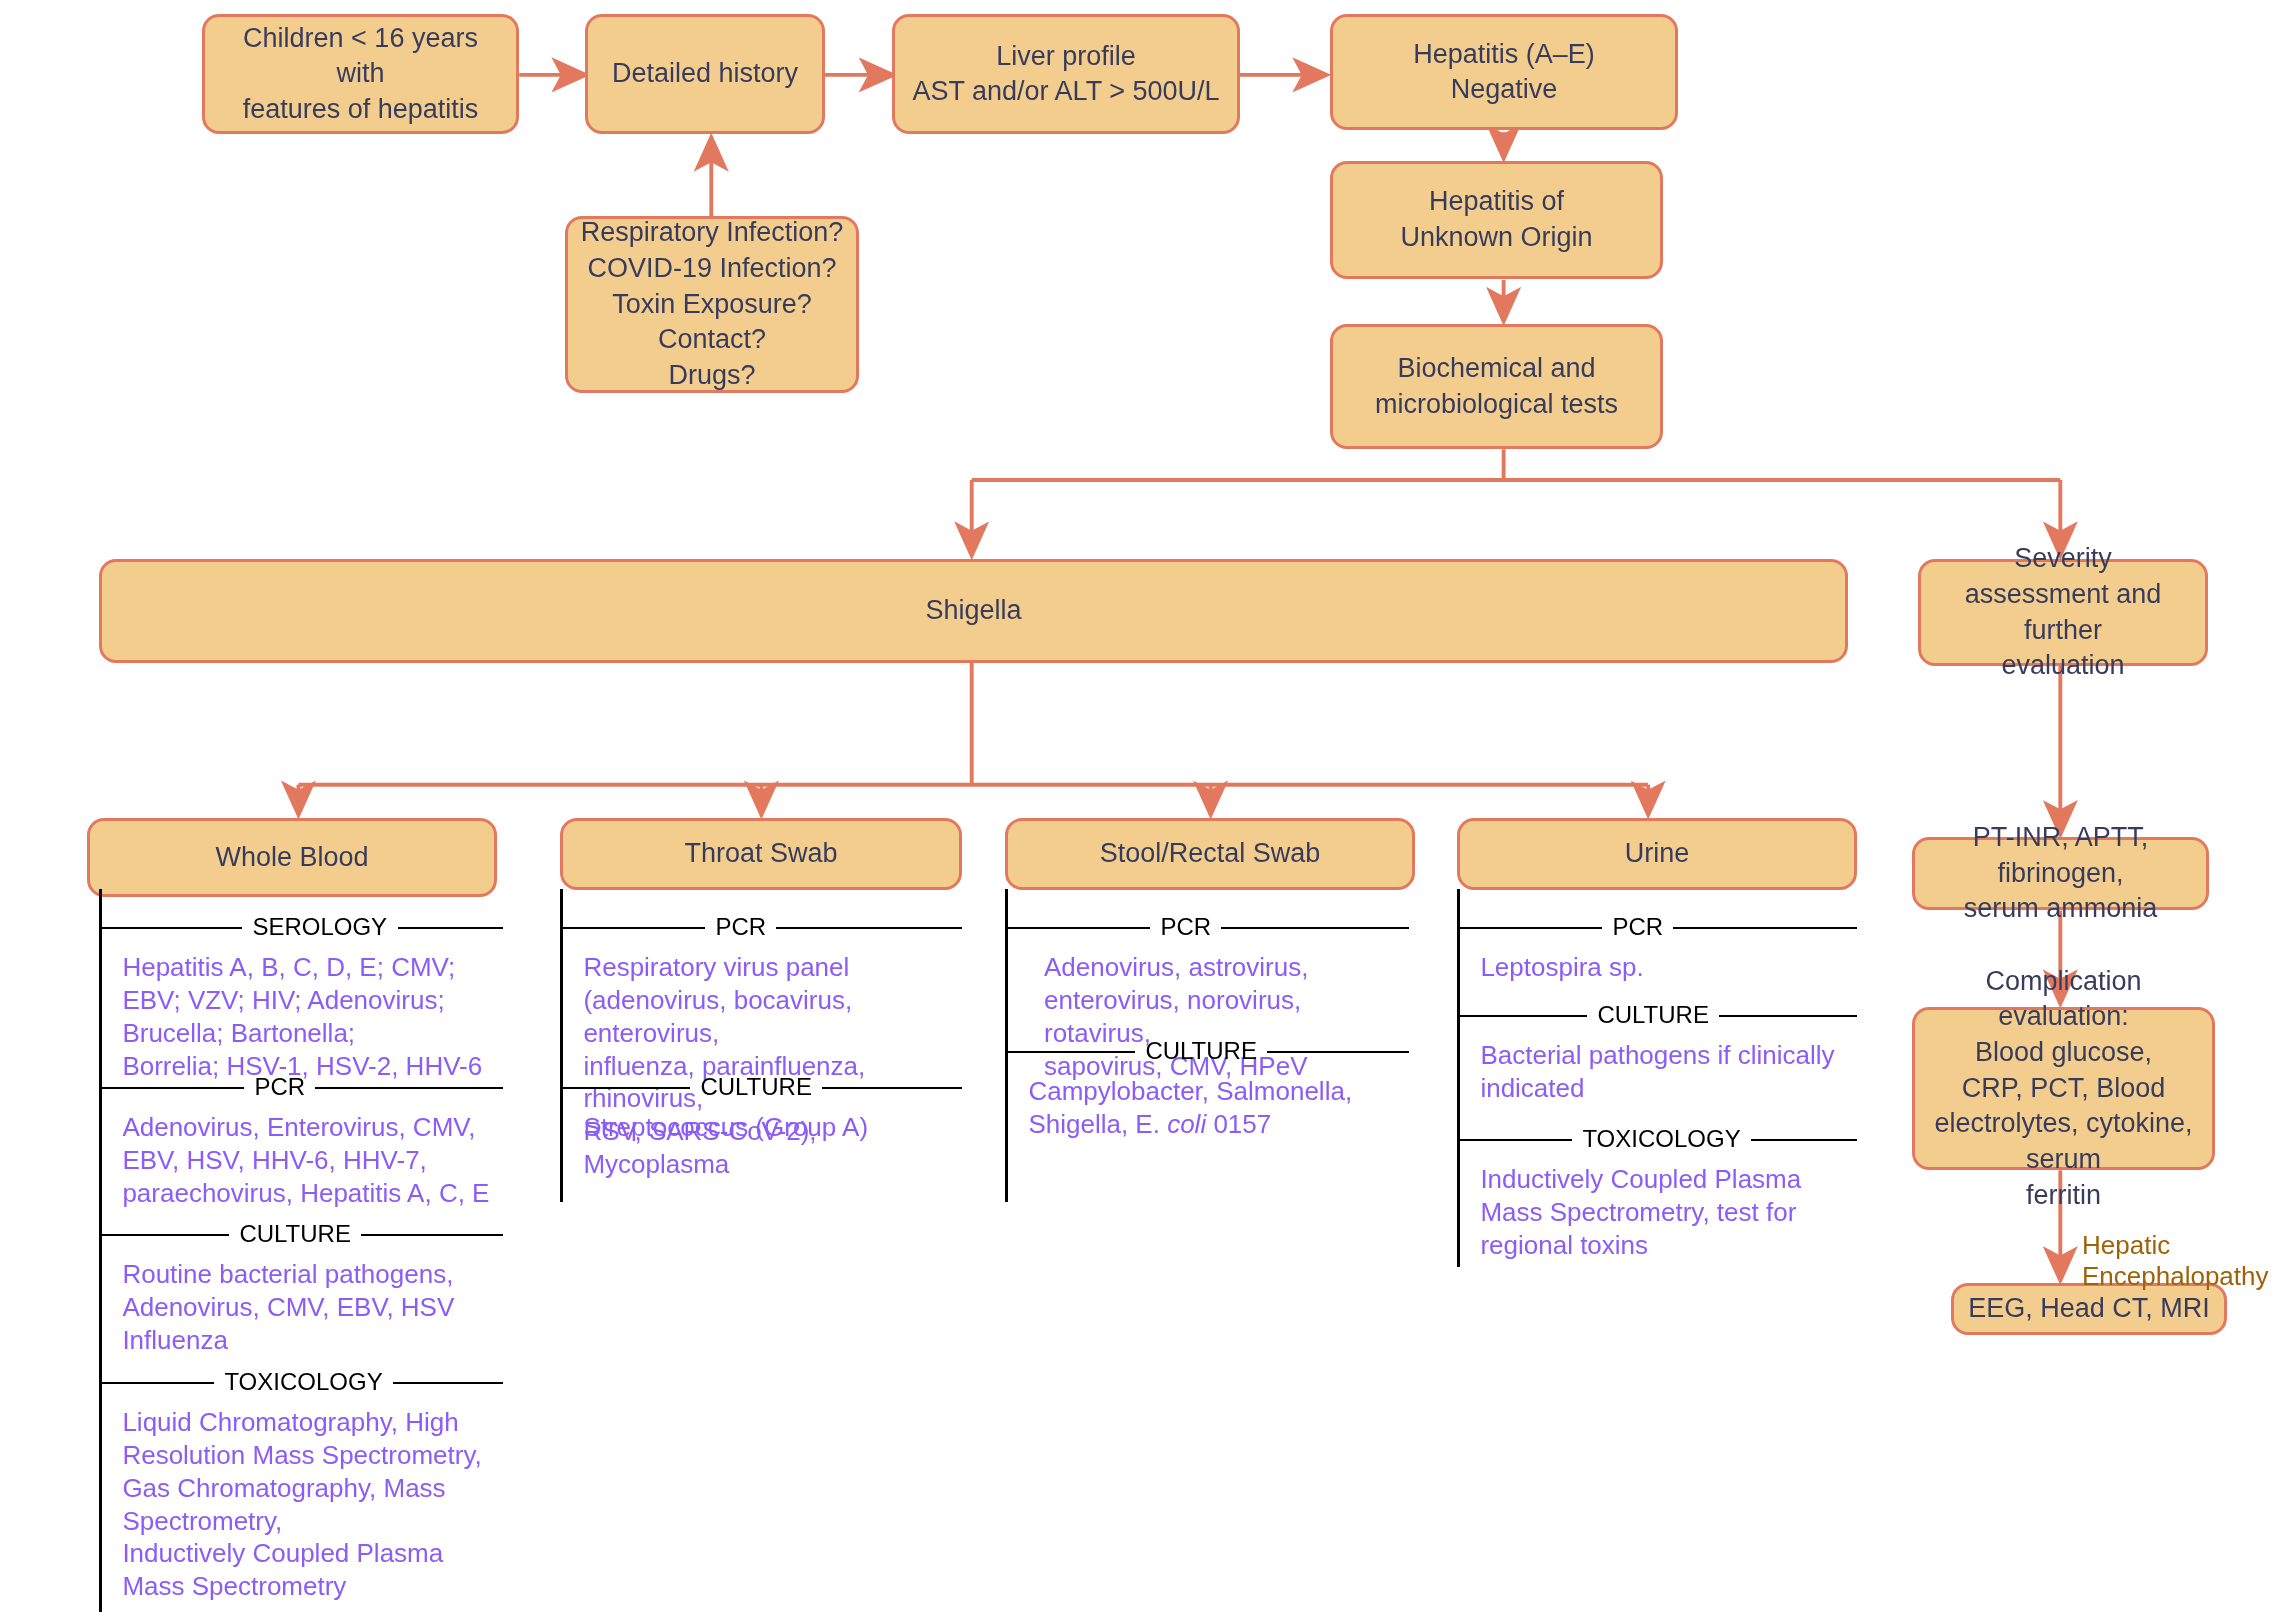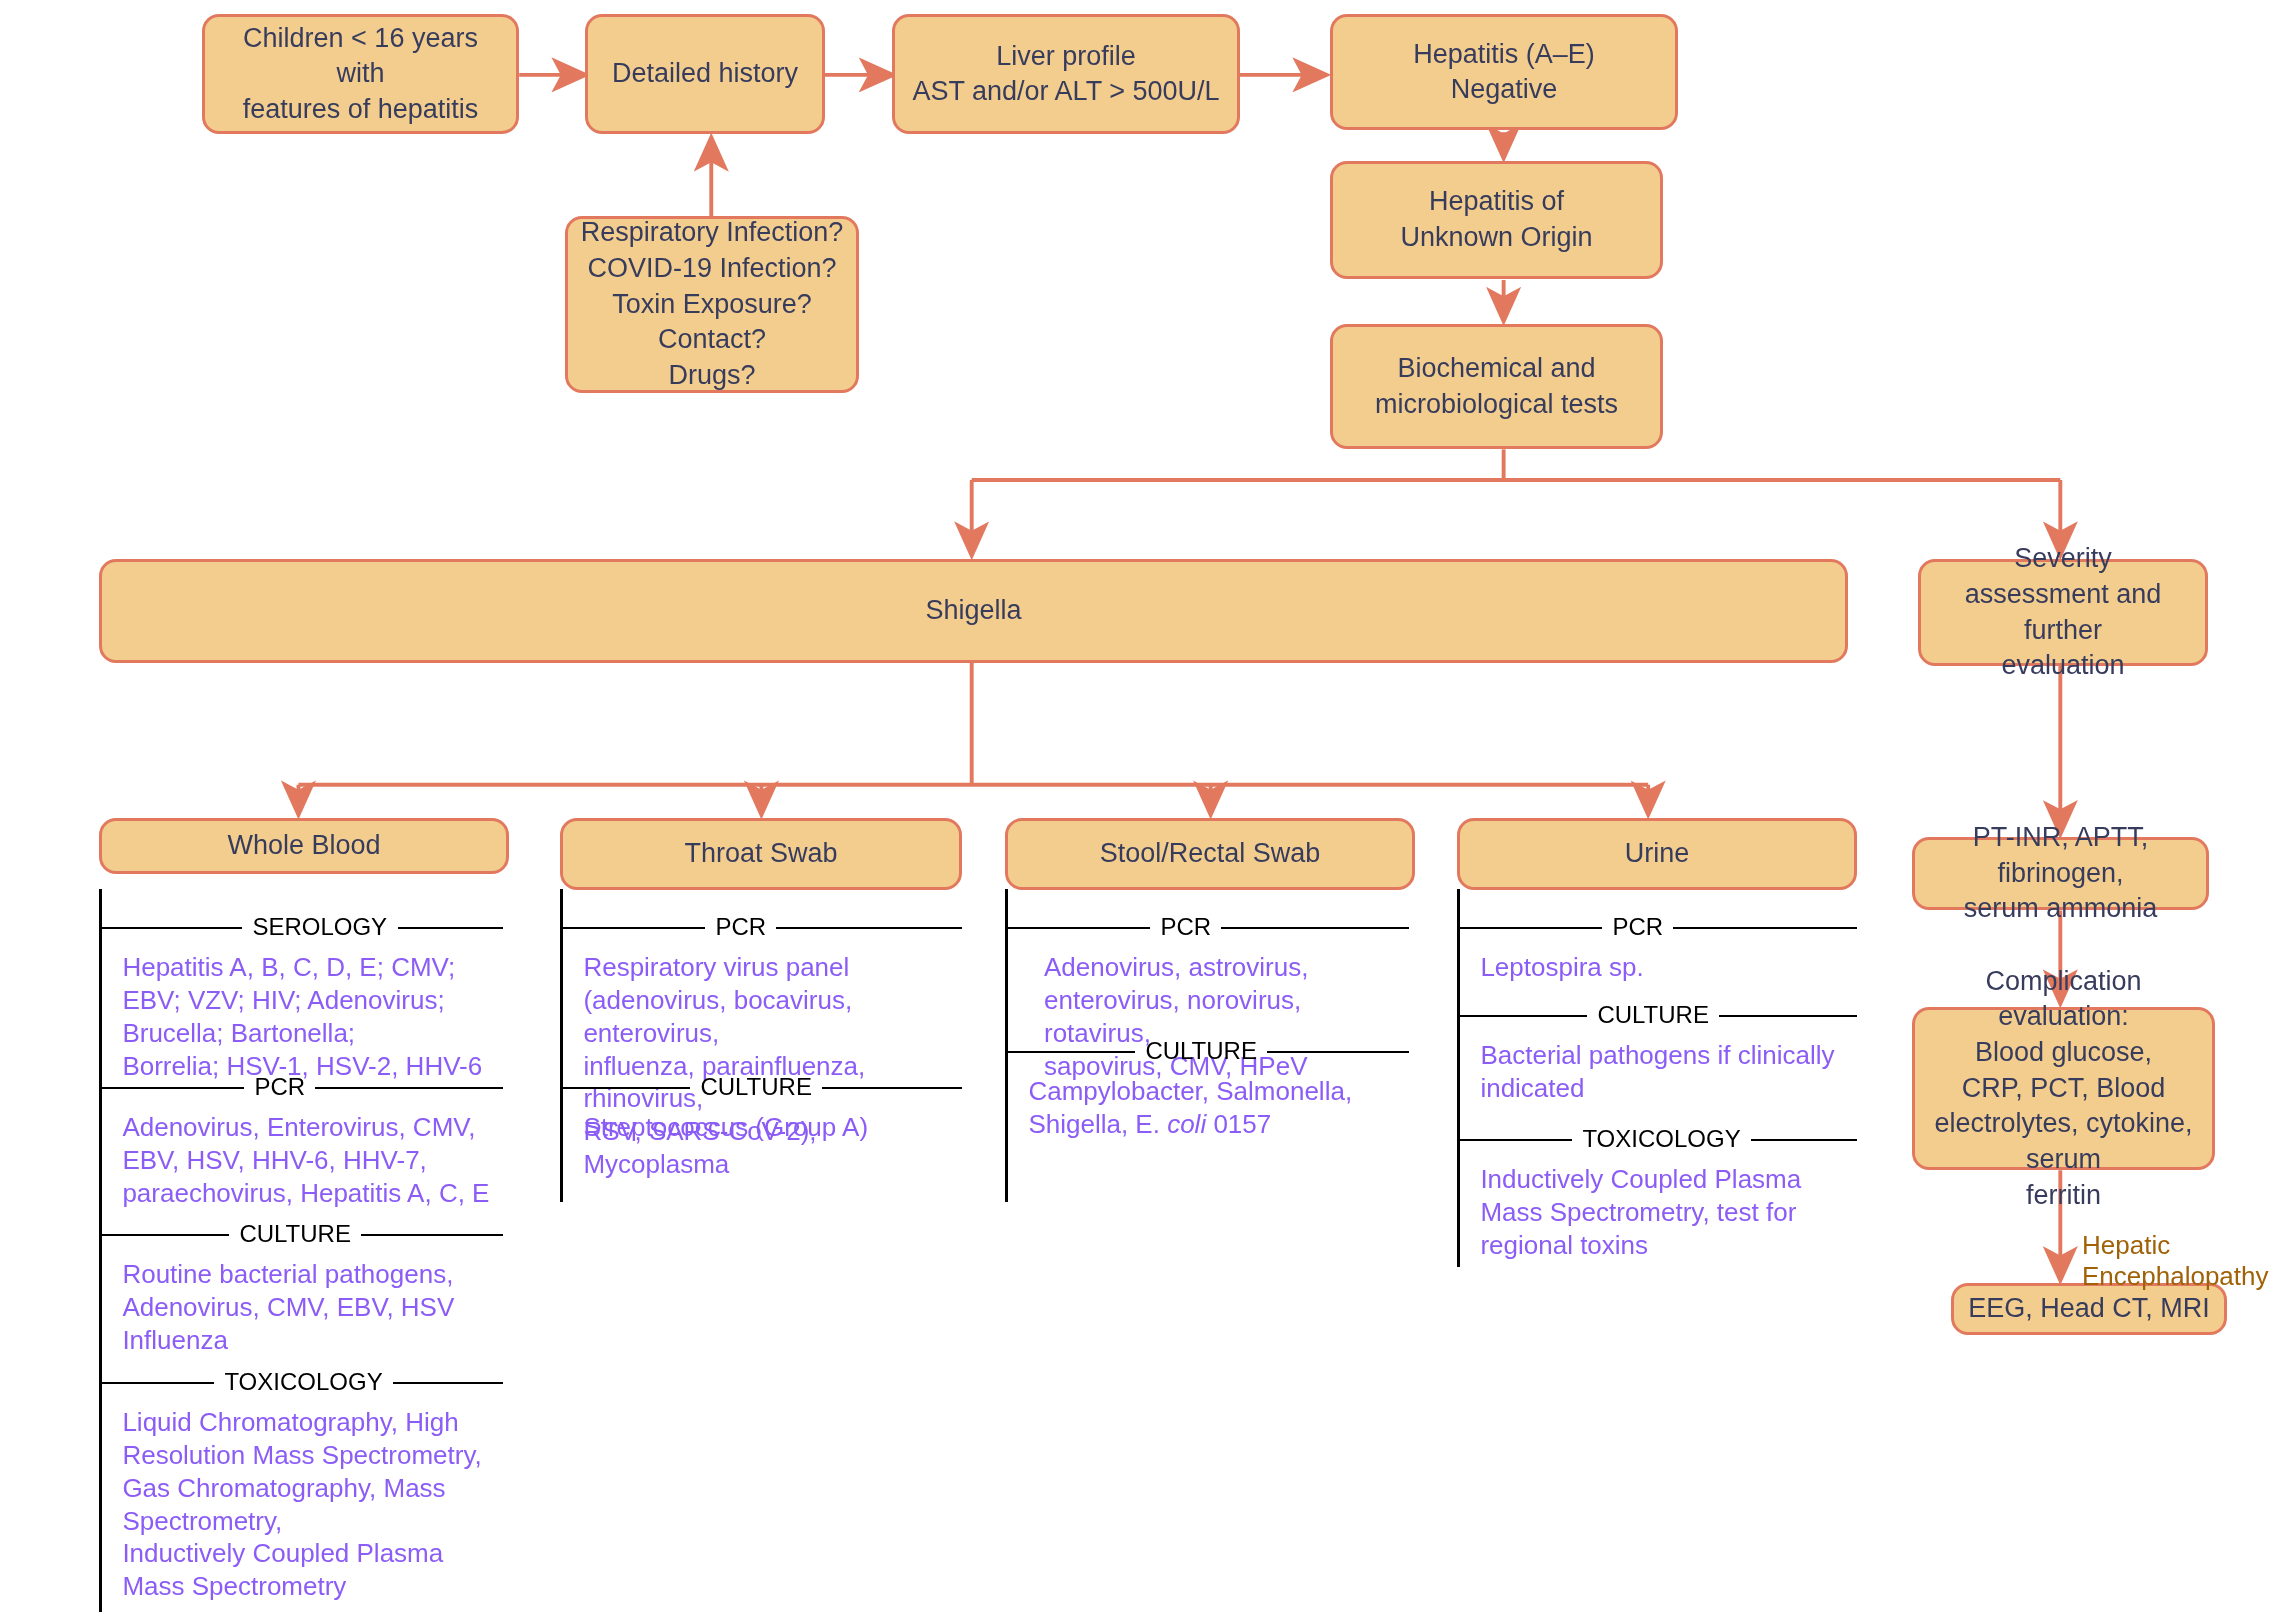--- a/index.html
+++ b/index.html
@@ -135,21 +135,21 @@
   <div class="node" style="left:87px;top:559px;width:1749px;height:104px;">
     <span>Shigella</span>
   </div>
 
   <div class="node" style="left:1906px;top:559px;width:290px;height:107px;">
     <span>Severity
 assessment and further
 evaluation</span>
   </div>
 
-  <div class="node" style="left:87px;top:818px;width:410px;height:56px;justify-content:flex-end;">
+  <div class="node" style="left:75px;top:818px;width:410px;height:79px;justify-content:flex-end;">
     <span>Whole Blood</span>
   </div>
 
   <div class="node" style="left:548px;top:818px;width:402px;height:72px;">
     <span>Throat Swab</span>
   </div>
 
   <div class="node" style="left:993px;top:818px;width:410px;height:72px;">
     <span>Stool/Rectal Swab</span>
   </div>

